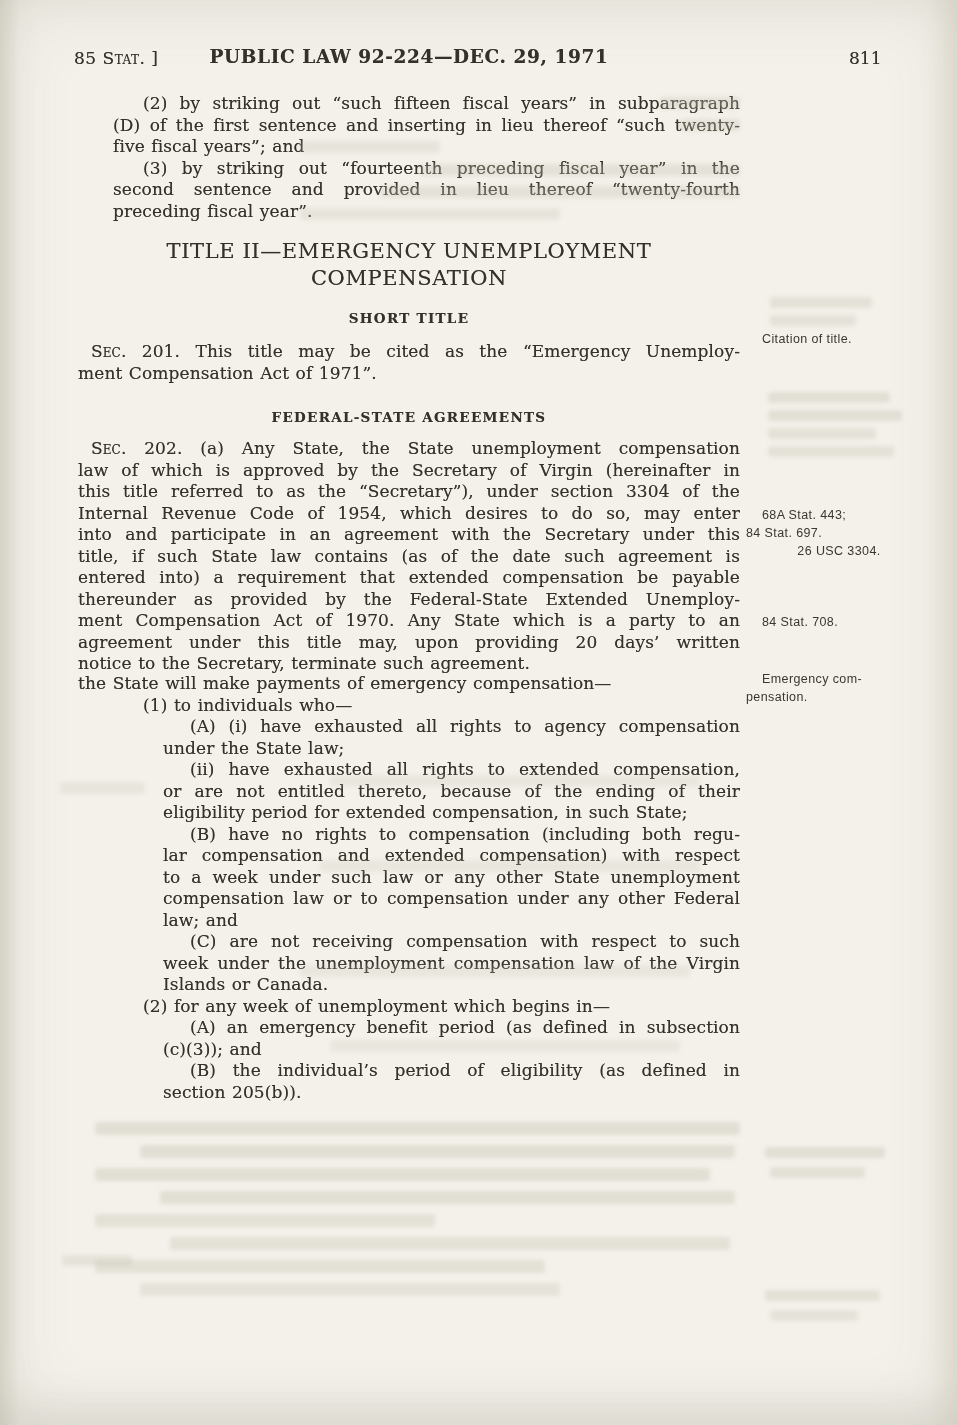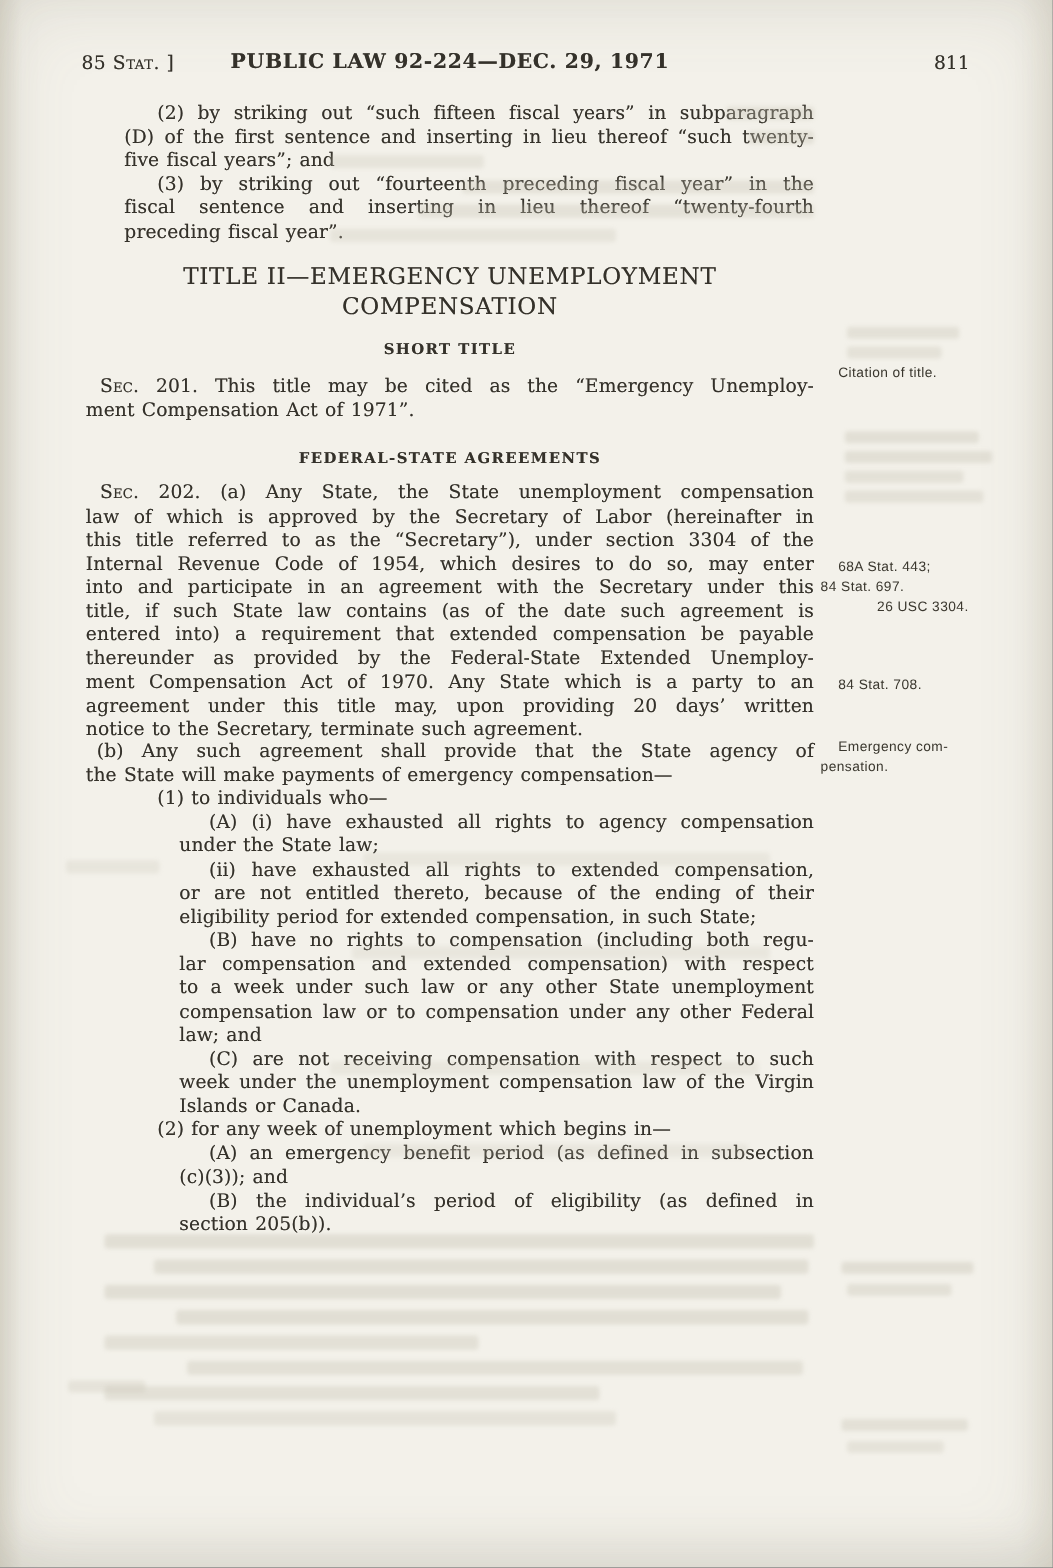--- a/index.html
+++ b/index.html
@@ -42,54 +42,53 @@
     <div class="rh-left sc">85 Stat. ]</div>
     <div class="rh-center">PUBLIC LAW 92-224—DEC. 29, 1971</div>
     <div class="rh-right">811</div>
   </div>
 
   <div class="blk ink" style="top:93px;left:113px;width:627px;">
     <div class="line p30">(2) by striking out “such fifteen fiscal years” in subparagraph</div>
     <div class="line">(D) of the first sentence and inserting in lieu thereof “such twenty-</div>
     <div class="line end">five fiscal years”; and</div>
     <div class="line p30">(3) by striking out “fourteenth preceding fiscal year” in the</div>
-    <div class="line">fiscal sentence and inserting in lieu thereof “twenty-fourth</div>
+    <div class="line">second sentence and provided in lieu thereof “twenty-fourth</div>
     <div class="line end">preceding fiscal year”.</div>
   </div>
 
   <div class="title2 ink">
     <div>TITLE II—EMERGENCY UNEMPLOYMENT</div>
     <div>COMPENSATION</div>
   </div>
 
   <div class="chead h1 ink">SHORT TITLE</div>
 
   <div class="blk ink" style="top:341px;">
     <div class="line p13"><span class="sc">Sec. 201.</span><span> This title may be cited as the “Emergency Unemploy-</span></div>
     <div class="line end">ment Compensation Act of 1971”.</div>
   </div>
 
   <div class="chead h2 ink">FEDERAL-STATE AGREEMENTS</div>
 
   <div class="blk ink" style="top:438px;">
     <div class="line p13"><span class="sc">Sec. 202.</span><span> (a) Any State, the State unemployment compensation</span></div>
-    <div class="line">law of which is approved by the Secretary of Labor (hereinafter in</div>
+    <div class="line">law of which is approved by the Secretary of Virgin (hereinafter in</div>
     <div class="line">this title referred to as the “Secretary”), under section 3304 of the</div>
     <div class="line">Internal Revenue Code of 1954, which desires to do so, may enter</div>
     <div class="line">into and participate in an agreement with the Secretary under this</div>
     <div class="line">title, if such State law contains (as of the date such agreement is</div>
     <div class="line">entered into) a requirement that extended compensation be payable</div>
     <div class="line">thereunder as provided by the Federal-State Extended Unemploy-</div>
     <div class="line">ment Compensation Act of 1970. Any State which is a party to an</div>
     <div class="line">agreement under this title may, upon providing 20 days’ written</div>
     <div class="line end">notice to the Secretary, terminate such agreement.</div>
   </div>
 
   <div class="blk ink" style="top:673px;">
-    <div class="line p10">(b) Any such agreement shall provide that the State agency of</div>
     <div class="line end">the State will make payments of emergency compensation—</div>
     <div class="line p65 end">(1) to individuals who—</div>
     <div class="line p112">(A) (i) have exhausted all rights to agency compensation</div>
     <div class="line p85 end">under the State law;</div>
     <div class="line p112">(ii) have exhausted all rights to extended compensation,</div>
     <div class="line p85">or are not entitled thereto, because of the ending of their</div>
     <div class="line p85 end">eligibility period for extended compensation, in such State;</div>
     <div class="line p112">(B) have no rights to compensation (including both regu-</div>
     <div class="line p85">lar compensation and extended compensation) with respect</div>
     <div class="line p85">to a week under such law or any other State unemployment</div>

